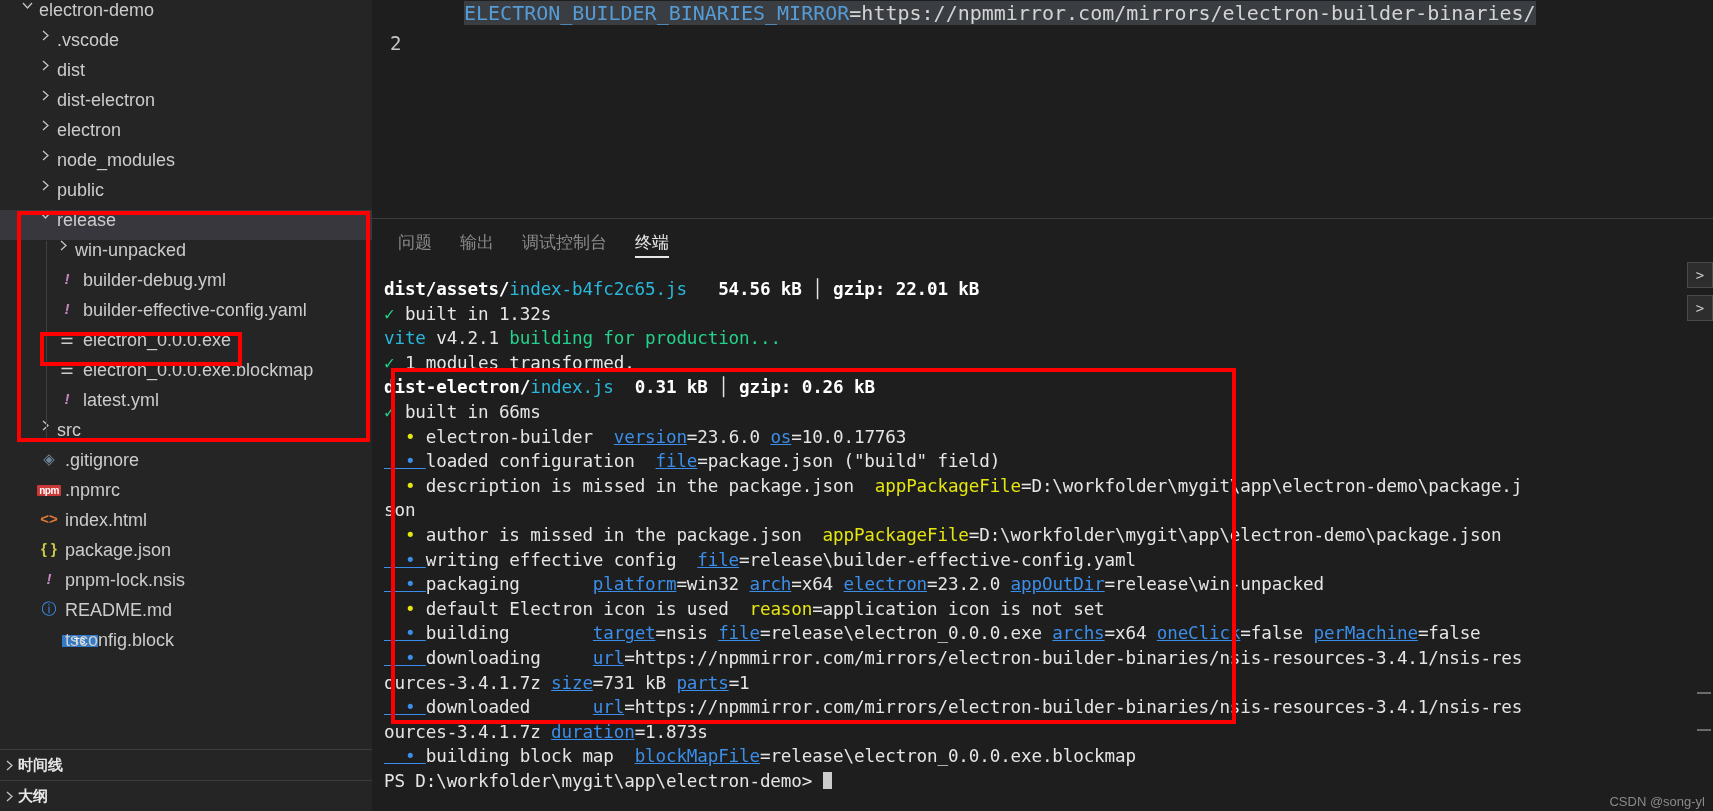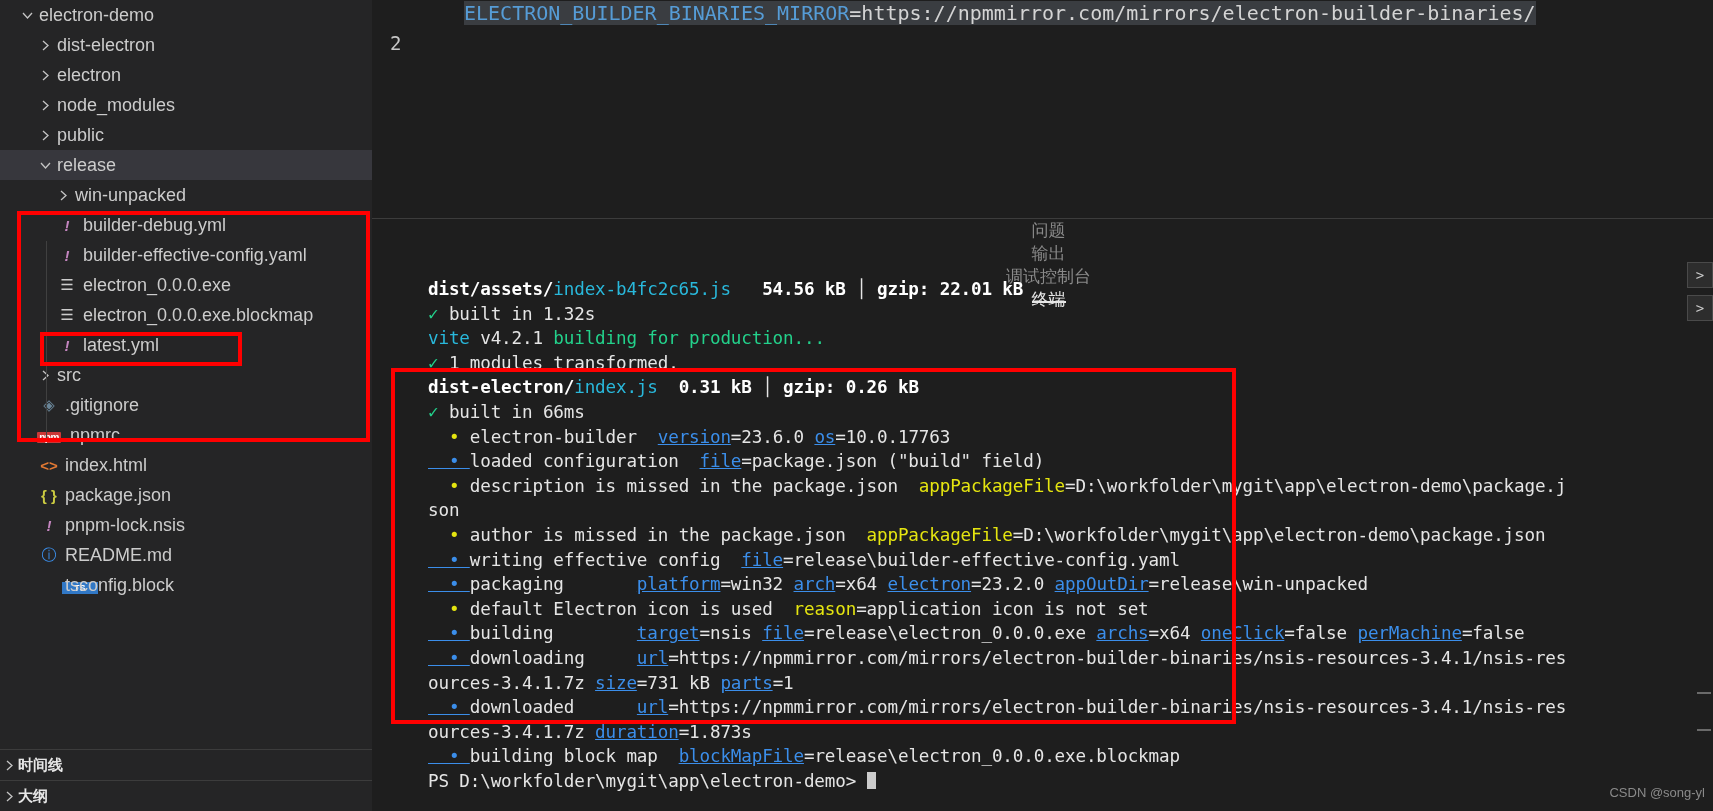--- a/index.html
+++ b/index.html
@@ -14,21 +14,21 @@
   
   #sidebar {
     width: 372px; height: 811px;
     background: #252526;
     position: relative;
     flex: 0 0 372px;
     overflow: hidden;
   }
   .tree { padding-top: 0px; }
   .row {
-    height: 30px; display: flex; align-items: center;
+    height: 30px; display: flex; 
     font-size: 18px; color: #cccccc; white-space: nowrap;
     font-family: "Liberation Sans", sans-serif;
   }
   .row.sel { background: #37373d; }
   .chev { width: 18px; text-align: center; color: #c5c5c5; font-size: 15px; flex: 0 0 18px; }
   .chev svg { display:block; margin: 0 auto; }
   .ficon { width: 26px; text-align: center; font-size: 15px; flex: 0 0 26px; }
   .lbl { padding-left: 3px; }
   .indent-0 { padding-left: 18px; }
   .indent-1 { padding-left: 36px; }
@@ -66,42 +66,42 @@
   .c-blue { color: #569cd6; }
   .c-light { color: #d4d4d4; }
 
   
   #panel {
     position: absolute; left: 0; right: 0; top: 218px; bottom: 0;
     background: #1e1e1e; border-top: 1px solid #3c3c3c;
   }
   #panel-tabs {
     height: 47px; display: flex; align-items: center;
-    padding-left: 12px; gap: 0px; flex-direction: column;
+    padding-left: 12px; gap: 0px;
   }
   .ptab {
     height: 47px; display: flex; align-items: center;
     padding: 0 14px; font-size: 17px; color: #8a8a8a;
     position: relative; cursor: pointer;
   }
   .ptab.active { color: #e7e7e7; }
   .ptab.active::after {
     content: ""; position: absolute; left: 14px; right: 14px; bottom: 8px;
     height: 2px; background: #e7e7e7;
   }
 
   #term {
     position: absolute; top: 47px; left: 0; right: 0; bottom: 0;
     font-family: "DejaVu Sans Mono", monospace;
     font-size: 17.6px; line-height: 24.6px;
     color: #cccccc; padding-left: 12px; padding-top: 11px;
     white-space: pre; overflow: hidden;
     letter-spacing: -0.15px;
   }
-  #term .tline { height: 24.6px; margin-left: 44px; }
+  #term .tline { height: 24.6px; }
   .t-white { color: #e5e5e5; }
   .t-bold { font-weight: bold; color: #ffffff; }
   .t-cyan { color: #29b8db; }
   .t-green { color: #23d18b; }
   .t-yellow { color: #e5e510; }
   .t-blue { color: #3b8eea; text-decoration: underline; }
   .cursor-blk { display: inline-block; width: 9px; height: 17px; background: #cccccc; vertical-align: -2px; }
 
   
   .redbox { position: absolute; border: 4px solid #ff0000; pointer-events: none; }
@@ -116,21 +116,21 @@
     color: #cccccc; font-size: 14px;
     display: flex; align-items: center; justify-content: center;
     font-family: "DejaVu Sans Mono", monospace;
   }
   #edge-1 { top: 262px; }
   #edge-2 { top: 295px; }
   .scroll-tick {
     position: absolute; right: 2px; width: 14px; height: 2px; background: #6a6a6a;
   }
   #watermark {
-    position: absolute; right: 8px; bottom: 11px;
+    position: absolute; right: 8px; bottom: 2px;
     color: #8a8a8a; font-size: 13px; font-family: "Liberation Sans", sans-serif;
   }
   
   .i-yml { color: #c586c0; font-weight: bold; font-style: italic; }
   .i-exe { color: #cccccc; }
   .i-git { color: #6a8699; }
   .i-npm { color: #cb3837; font-size: 10px; font-weight: bold; letter-spacing:-.5px; background:#cb3837; color:#fff; padding:0 2px; border-radius:1px;}
   .i-html { color: #e37933; font-weight: bold; }
   .i-json { color: #cbcb41; font-weight: bold; }
   .i-md { color: #3b8eea; }
@@ -143,20 +143,36 @@
 
   <div id="sidebar">
     <div class="tree" id="tree-container">
         <div class="row indent-0">
           <span class="chev">
             <svg width="11" height="11" viewBox="0 0 11 11">
               <path d="M1 3 L5.5 8 L10 3" stroke="#c5c5c5" stroke-width="1.3" fill="none"></path>
             </svg>
           </span>
           <span class="lbl">electron-demo</span>
+        </div>
+        <div class="row indent-1">
+          <span class="chev">
+            <svg width="11" height="11" viewBox="0 0 11 11">
+              <path d="M3 1 L8 5.5 L3 10" stroke="#c5c5c5" stroke-width="1.3" fill="none"></path>
+            </svg>
+          </span>
+          <span class="lbl">.vscode</span>
+        </div>
+        <div class="row indent-1">
+          <span class="chev">
+            <svg width="11" height="11" viewBox="0 0 11 11">
+              <path d="M3 1 L8 5.5 L3 10" stroke="#c5c5c5" stroke-width="1.3" fill="none"></path>
+            </svg>
+          </span>
+          <span class="lbl">dist</span>
         </div>
         <div class="row indent-1">
           <span class="chev">
             <svg width="11" height="11" viewBox="0 0 11 11">
               <path d="M3 1 L8 5.5 L3 10" stroke="#c5c5c5" stroke-width="1.3" fill="none"></path>
             </svg>
           </span>
           <span class="lbl">dist-electron</span>
         </div>
         <div class="row indent-1">

